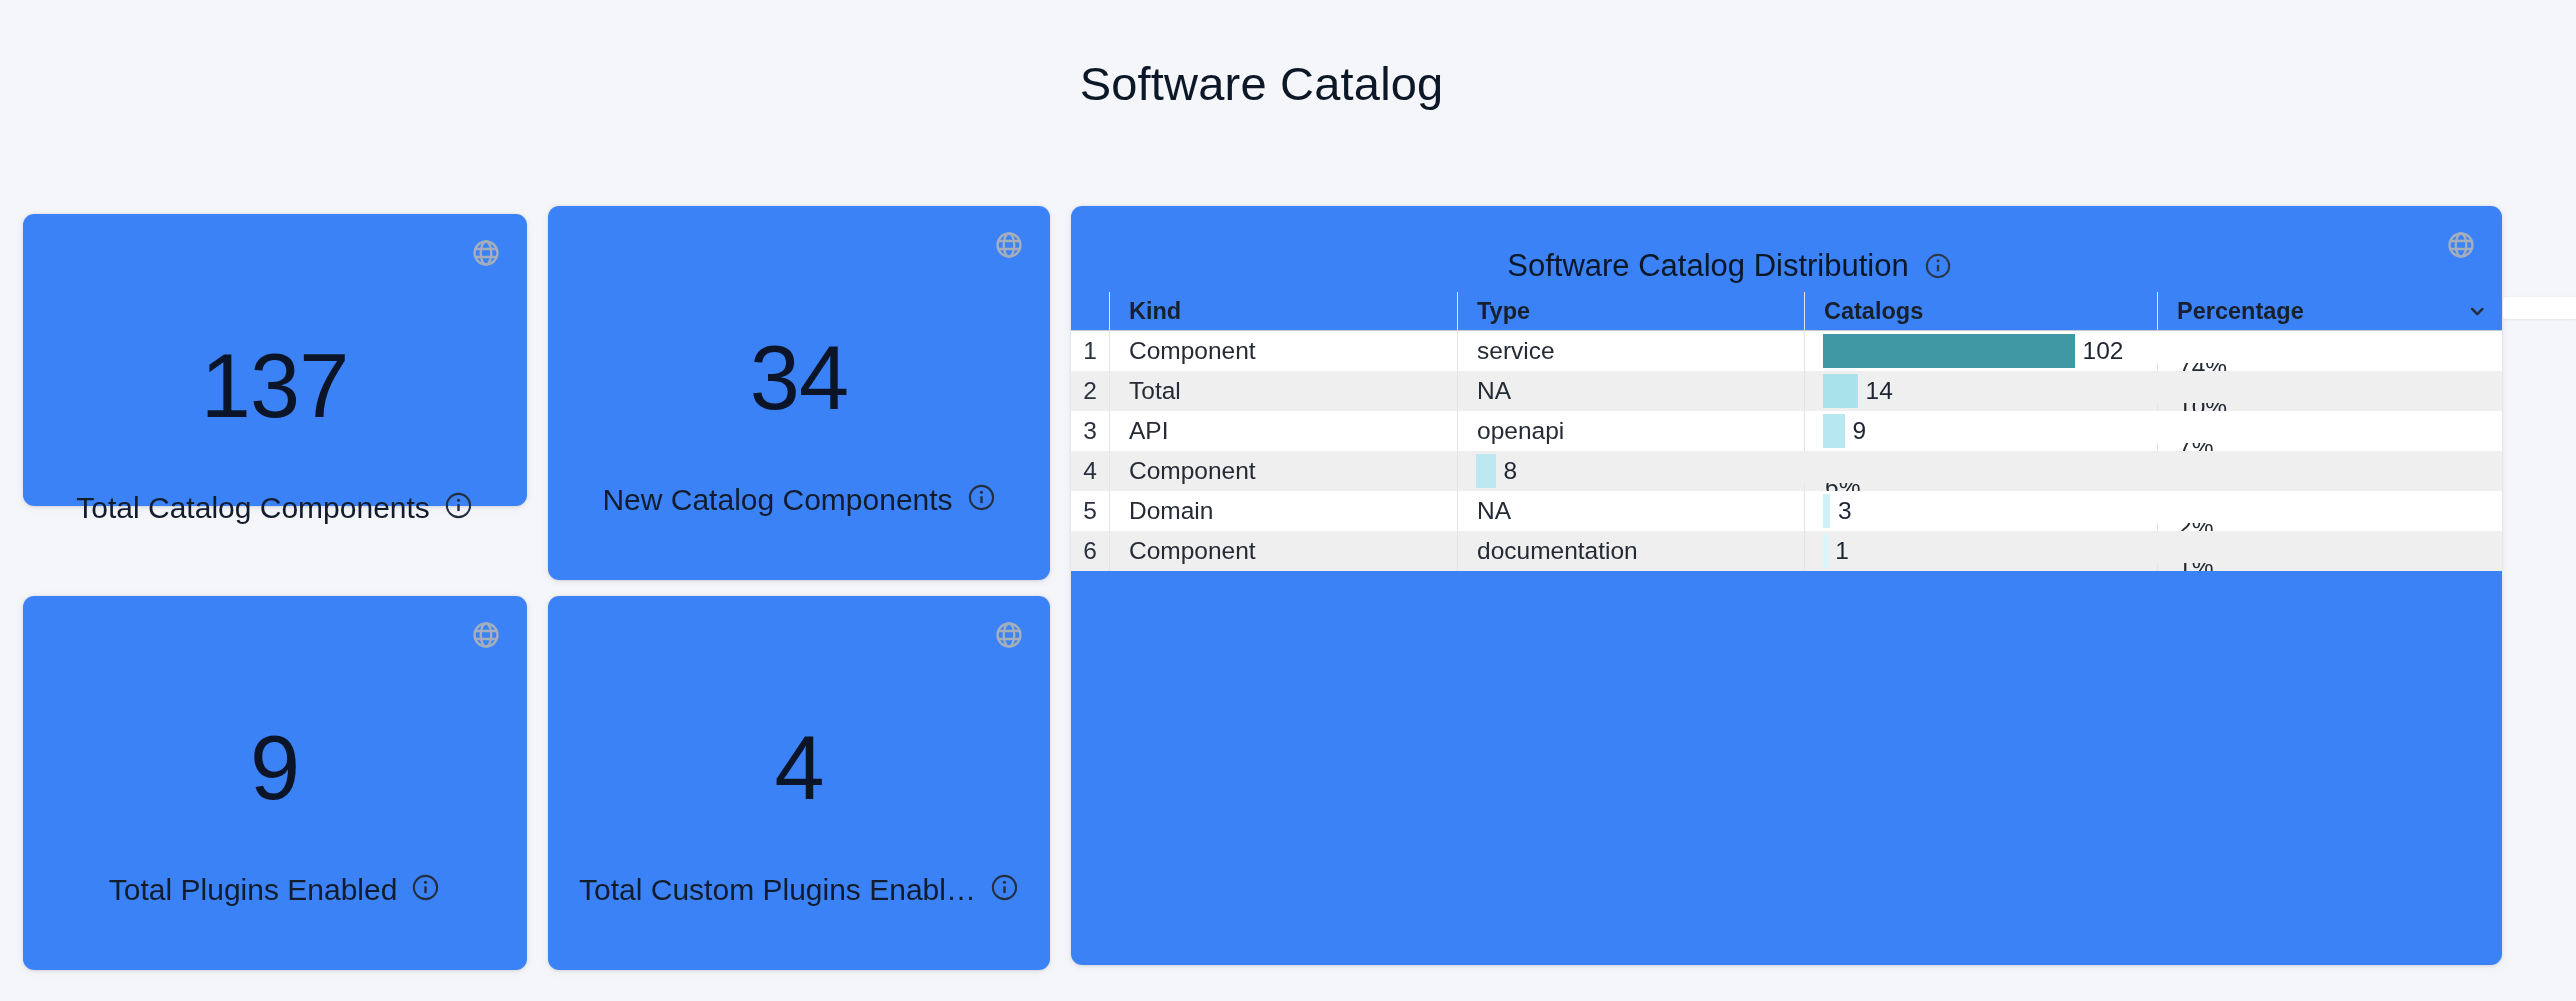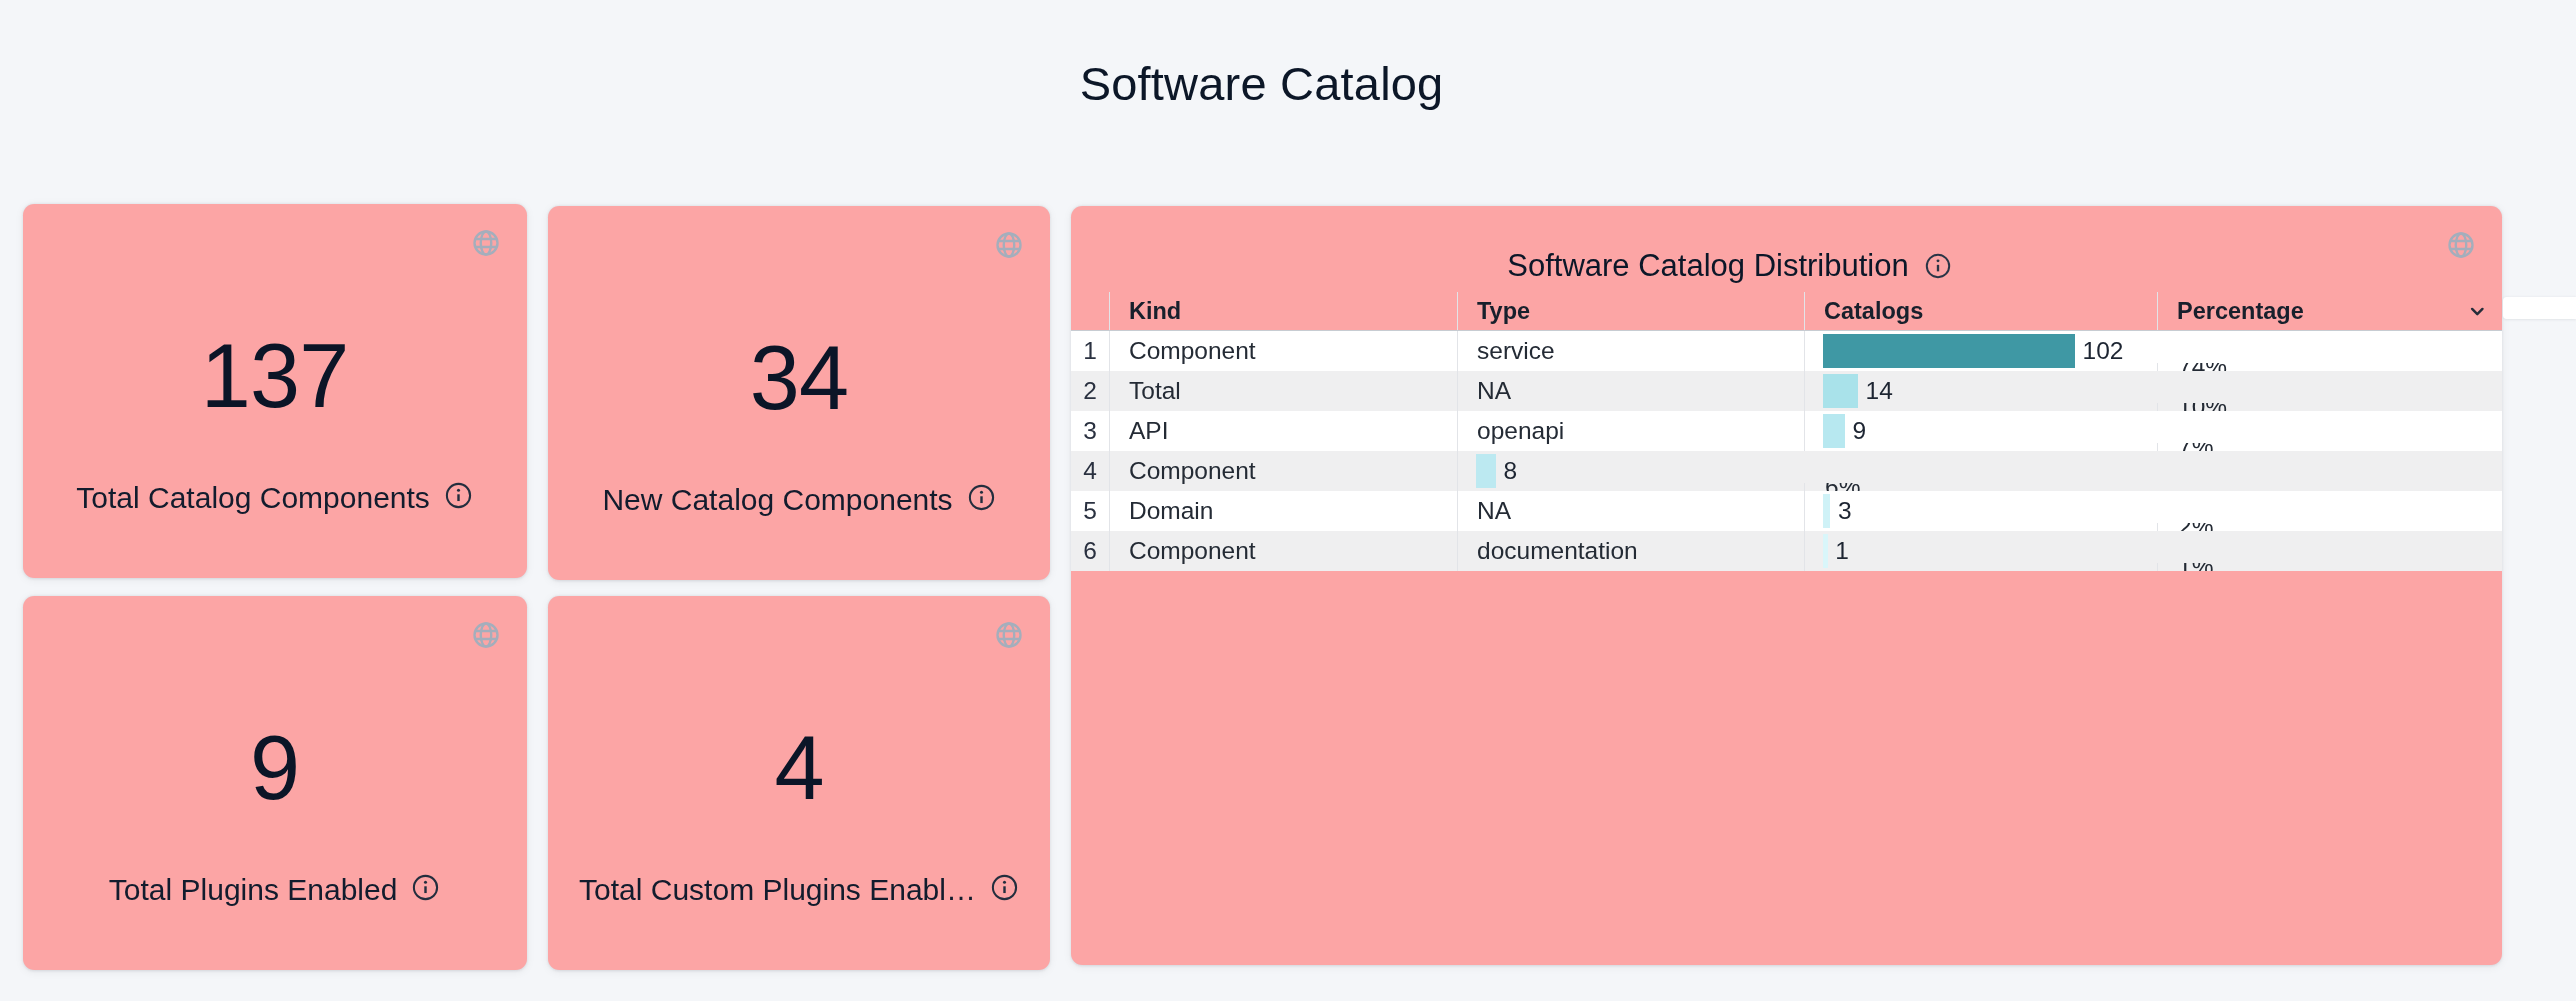--- a/index.html
+++ b/index.html
@@ -12,24 +12,24 @@
   }
   #canvas{position:relative;width:2576px;height:1001px;padding-left:21px;}
 
   .page-title{
     position:absolute;left:22.6px;top:24.5px;width:2478px;
     text-align:center;font-size:47px;font-weight:500;color:#0c1728;
     letter-spacing:0.2px;
   }
 
   .card{
-    position:absolute;background:#fca5a5;border-radius:11.3px;
+    position:absolute;background:#3b82f6;border-radius:11.3px;
     box-shadow:0 0.9px 2.8px rgba(16,24,40,.10),0 1.9px 9.4px rgba(16,24,40,.06);
   }
-  #stat-card-0{left:22.6px; top:204px;width:504px;height:374px;}
+  #stat-card-0{left:22.6px; top:214px;width:504px;height:292px;}
   #stat-card-1{left:548px;top:206px;width:502px;height:374px;}
   #stat-card-2{left:22.6px; top:596px;width:504px;height:374px;}
   #stat-card-3{left:548px;top:596px;width:502px;height:374px;}
   #table-card {left:1071px;top:206px;width:1431px;height:759px;}
 
   .globe{position:absolute;top:23.5px;right:26px;width:30px;height:30px;color:#a4aebc;}
   .stat-value{
     position:absolute;left:0;right:0;top:120px;height:105px;
     display:flex;align-items:center;justify-content:center;
     font-size:90px;font-weight:400;color:#0b1527;letter-spacing:-0.9px;

